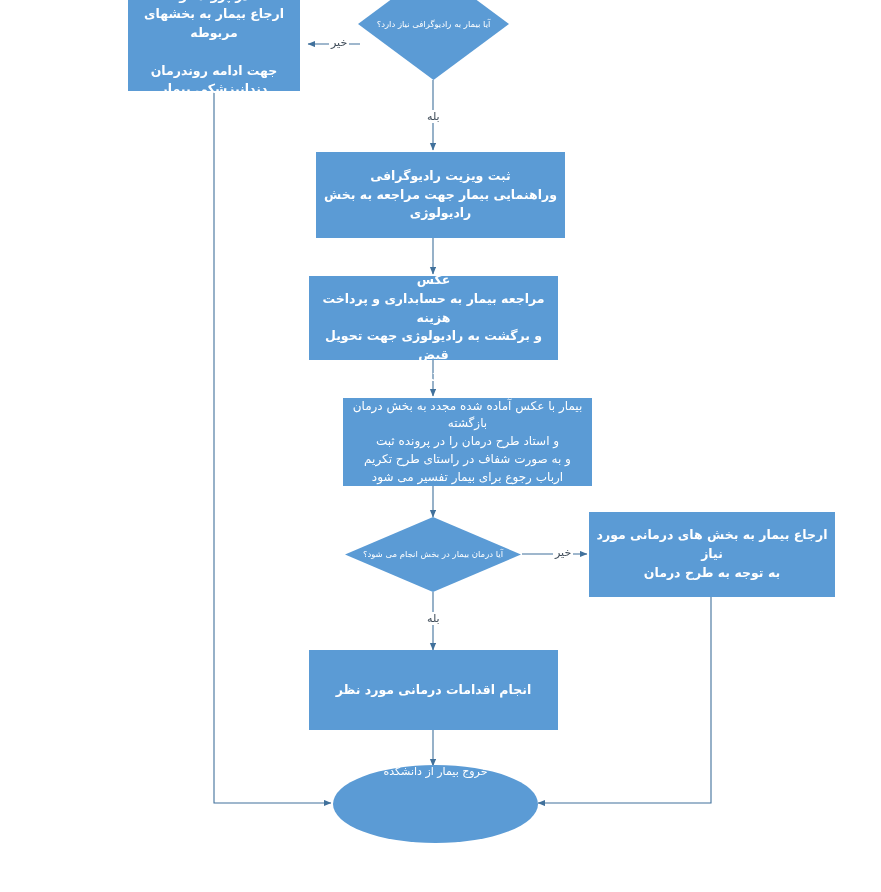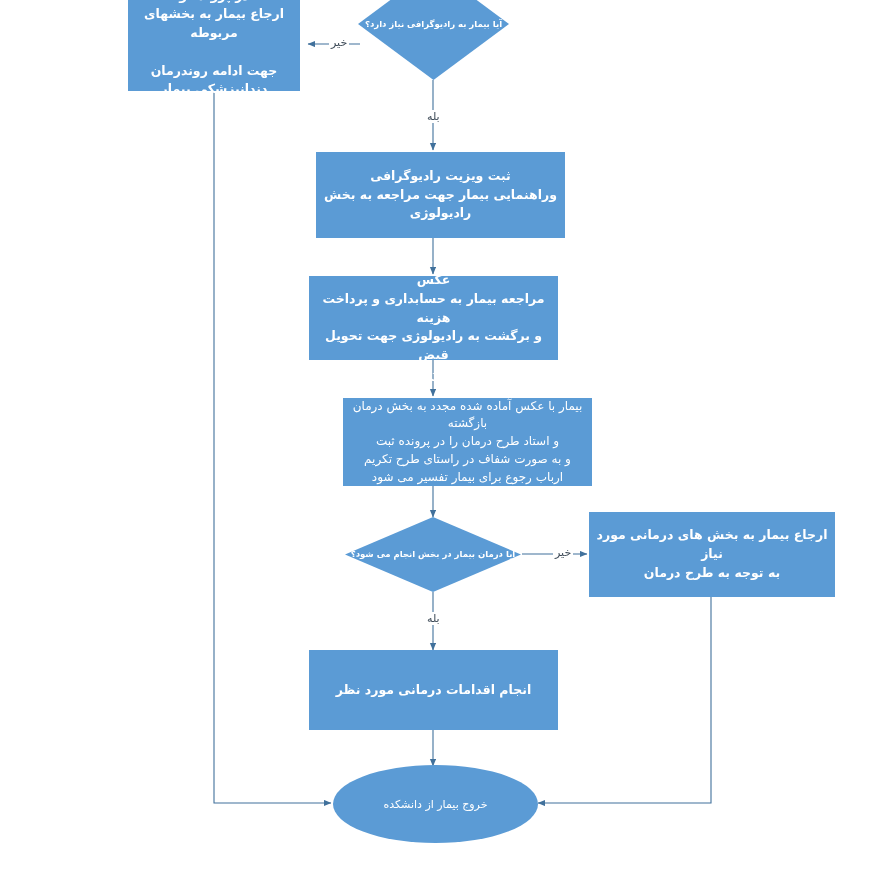--- a/index.html
+++ b/index.html
@@ -63,33 +63,32 @@
     left: 0;
     top: 0;
     width: 100%;
     height: 100%;
   }
   .diamond-wrap .txt {
     position: relative;
     z-index: 2;
     color: #ffffff;
     font-size: 8.5px;
-    font-weight: bold;
+    font-weight: normal;
     line-height: 1.45;
     direction: rtl;
     text-align: center;
     white-space: pre-line;
     width: 94%;
   }
   .ellipse {
     position: absolute;
     background: #5B9BD5;
     border-radius: 50%;
     display: flex;
-    align-items: center;
     justify-content: center;
     z-index: 3;
   }
   .ellipse .txt {
     color: #ffffff;
     font-size: 11px;
     font-weight: normal;
     direction: rtl;
     text-align: center;
   }

